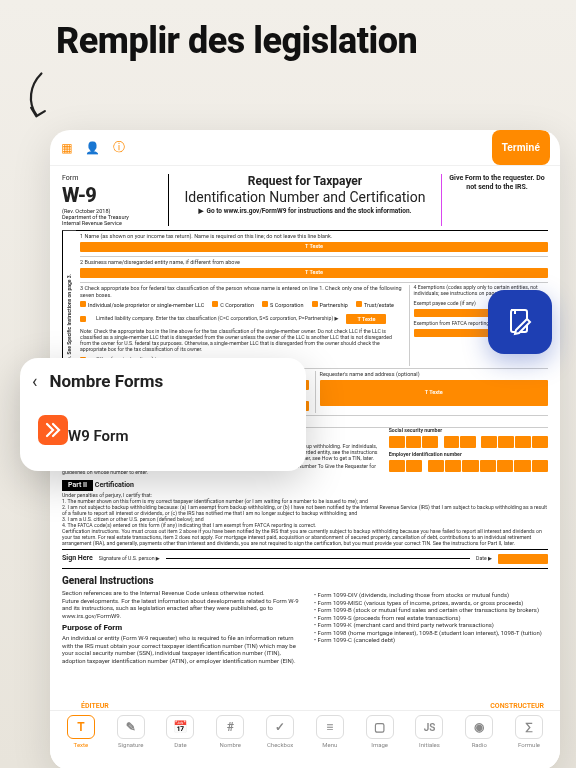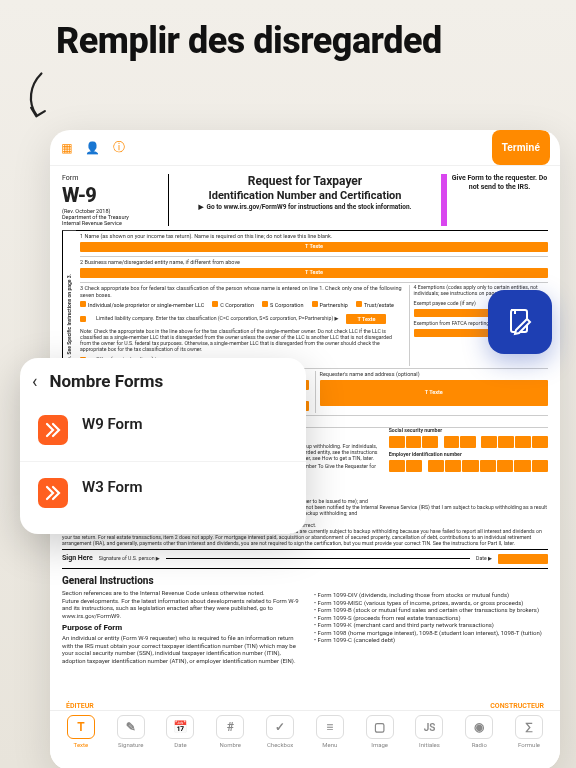--- a/index.html
+++ b/index.html
@@ -67,23 +67,23 @@
     line-height: 1.25;
     position: relative;
   }
   .form-header { display: flex; border-bottom: 1px solid #000; padding-bottom: 4px; }
   .form-header .left { width: 22%; border-right: 1px solid #000; padding-right: 4px; }
   .form-header .left .formword { font-size: 7px; }
   .form-header .left .w9 { font-size: 20px; font-weight: 800; letter-spacing: -1px; }
   .form-header .left .rev { font-size: 5.5px; line-height: 1.1; }
   .form-header .center { flex: 1; text-align: center; }
   .form-header .center .line1 { font-weight: 700; font-size: 12px; }
-  .form-header .center .line2 { font-weight: 700; font-size: 11px; }
+  .form-header .center .line2 { font-weight: 400; font-size: 14px; }
   .form-header .center .line3 { font-size: 6.5px; font-weight: 700; display:flex; align-items:center; justify-content:center; gap:3px; }
-  .form-header .right { width: 22%; border-left: 6px solid #d946ef; padding-left: 4px; text-align: center; font-weight: 700; font-size: 7px; }
+  .form-header .right { width: 22%; border-left: 1px solid #d946ef; padding-left: 4px; text-align: center; font-weight: 700; font-size: 7px; }
   .orange-field {
     background: #ff8a00;
     color: #fff;
     font-size: 5.5px;
     font-weight: 600;
     padding: 1px 4px;
     border-radius: 1px;
     margin: 2px 0;
     height: 10px;
     display: flex; align-items: center; justify-content: center;
@@ -120,21 +120,21 @@
   .gen-instr h3 { font-size: 10px; font-weight:800; margin: 4px 0 2px;}
   .gen-instr h4 { font-size: 8px; font-weight:800; margin: 4px 0 1px;}
   .gen-instr p, .gen-instr li { font-size: 6px; color:#333; line-height:1.25;}
   .gen-instr ul { list-style:none; padding-left:4px;}
   .gen-instr li::before { content:"• "; }
   .gen-cols { display:flex; gap:10px;align-items:center; }
   .gen-cols > div { flex:1;}
   
   .tray-labels {
     position: absolute;
-    bottom: 60px; left: 0; right: 0;
+    bottom: 60px; left: 15px; right: 0;
     display:flex; justify-content:space-between;
     font-size: 7px; color:#ff8a00; font-weight:600;
     padding: 0 16px;
   }
   .tray {
     position: absolute;
     bottom: 0; left: 0; right: 0;
     height: 60px;
     background:#fff;
     border-top:1px solid #eee;
@@ -168,21 +168,21 @@
     box-shadow: 0 12px 40px rgba(0,0,0,0.2);
     padding: 12px 0 10px 0;
   }
   .popular-header {
     display:flex; align-items:center; gap:12px;
     padding: 0 18px 8px 12px;
   }
   .popular-header .back { color:#333; font-size:18px; }
   .popular-header .title { font-size:17px; font-weight:700; color:#222;}
   .form-item {
-    display:flex; align-items:flex-start; gap:14px;
+    display:flex; align-items:flex-end; 
     padding: 16px 18px;
   }
   .form-item + .form-item { border-top:1px solid #f2f2f2;}
   .form-item .icn {
     width:30px; height:30px; background:#ff5f1f;
     border-radius:7px;
     display:flex; align-items:center; justify-content:center;
     color:#fff;
   }
   .form-item .name { font-size:15px; font-weight:600; color:#222;}
@@ -195,21 +195,21 @@
     border-radius:16px;
     box-shadow:0 8px 24px rgba(30,63,179,0.35);
     display:flex; align-items:center; justify-content:center;
     color:#fff;
   }
   .divider-line { border-top:1px solid #000; margin:2px 0;}
 </style>
 </head>
 <body>
 
-<div class="hero-title">Remplir des disregarded</div>
+<div class="hero-title">Remplir des legislation</div>
 
 <div class="arrow-doodle">
   <svg viewBox="0 0 40 70">
       <path d="M24 4 C10 18, 8 38, 18 52" stroke="#222" stroke-width="2.6" fill="none" stroke-linecap="round"></path>
       <path d="M12 44 L18 54 L28 48" stroke="#222" stroke-width="2.6" fill="none" stroke-linecap="round" stroke-linejoin="round"></path>
     </svg>
 </div>
 
 <div class="tablet">
   <div class="toolbar">
@@ -440,21 +440,13 @@
     <span class="title">Nombre Forms</span>
   </div>
   <div class="form-item">
     <div class="icn">
         <svg width="16" height="16" viewBox="0 0 16 16">
           <path d="M2 2 L8 8 L2 14 M8 2 L14 8 L8 14" stroke="#fff" stroke-width="2.2" fill="none" stroke-linecap="round"></path>
         </svg>
       </div>
     <div class="name">W9 Form</div>
   </div>
-  <div class="form-item">
-    <div class="icn">
-        <svg width="16" height="16" viewBox="0 0 16 16">
-          <path d="M2 2 L8 8 L2 14 M8 2 L14 8 L8 14" stroke="#fff" stroke-width="2.2" fill="none" stroke-linecap="round"></path>
-        </svg>
-      </div>
-    <div class="name">W3 Form</div>
-  </div>
 </div>
 
 </body></html>

